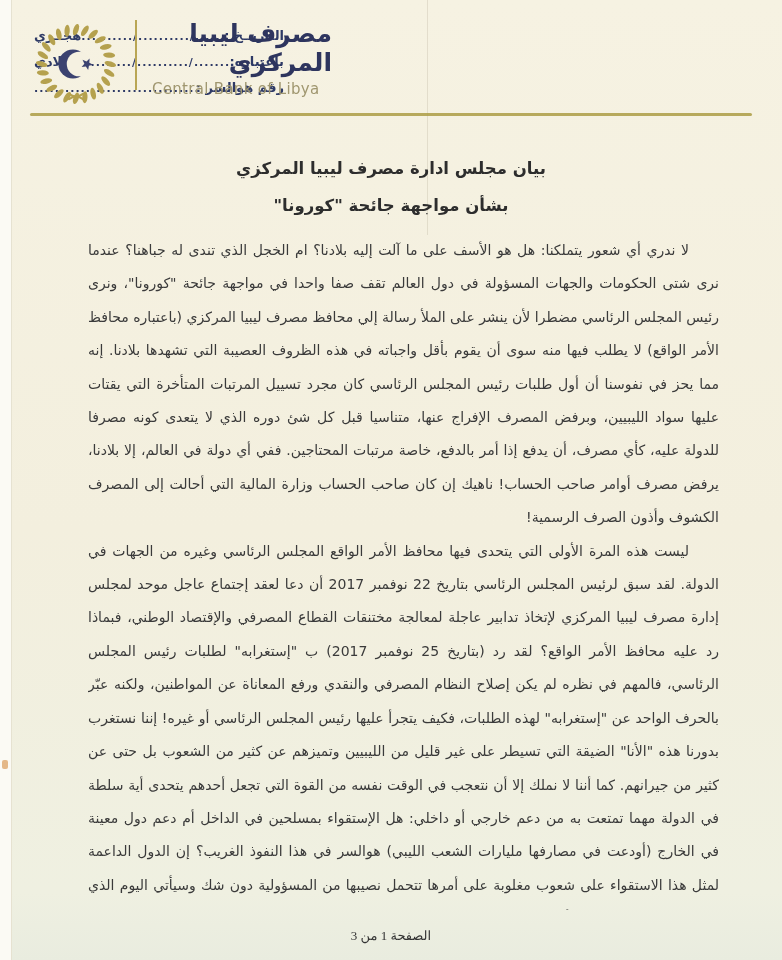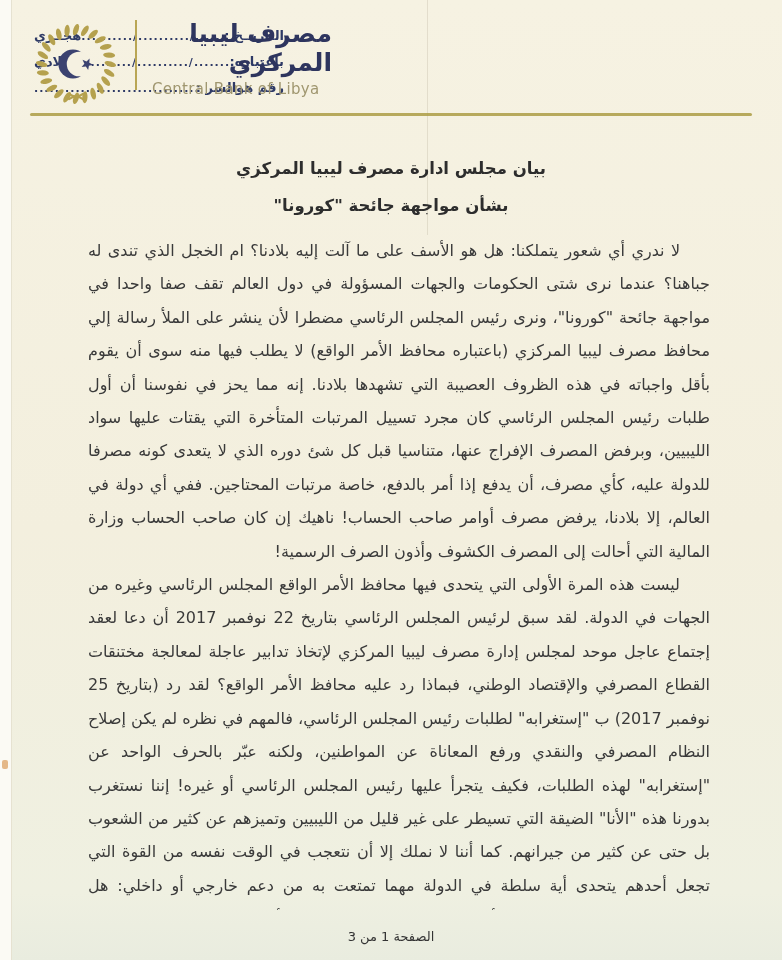--- a/index.html
+++ b/index.html
@@ -59,29 +59,29 @@
     position:absolute;top:113px;left:30px;right:30px;height:3px;
     background:#ab9c44;border-radius:2px;opacity:.85;
   }
   
   .title{
     position:absolute;top:150px;left:0;right:0;text-align:center;
     direction:rtl;color:#2d2d2d;font-weight:bold;font-size:16.5px;line-height:37px;
   }
   
   .body-text{
-    position:absolute;top:234px;right:72px;left:56px;height:676px;
+    position:absolute;top:234px;right:63px;left:56px;height:676px;
     direction:rtl;text-align:justify;color:#3a3a3a;
-    font-size:16px;line-height:33.4px;overflow:hidden;margin-left:32px;
+    font-size:14px;line-height:33.4px;overflow:hidden;margin-left:32px;
   }
   .body-text p{margin:0;text-indent:30px;}
   
   .footer{
     position:absolute;bottom:16px;left:0;right:0;text-align:center;
-    direction:rtl;color:#333;font-size:13px;
+    direction:rtl;color:#333;font-size:13px;font-family:Liberation Serif, serif;
   }
 </style>
 </head>
 <body>
 
 <div class="page">
 
   <div class="edge-left"></div>
   <div class="crease"></div>
   <div class="scan-artifact"></div>

